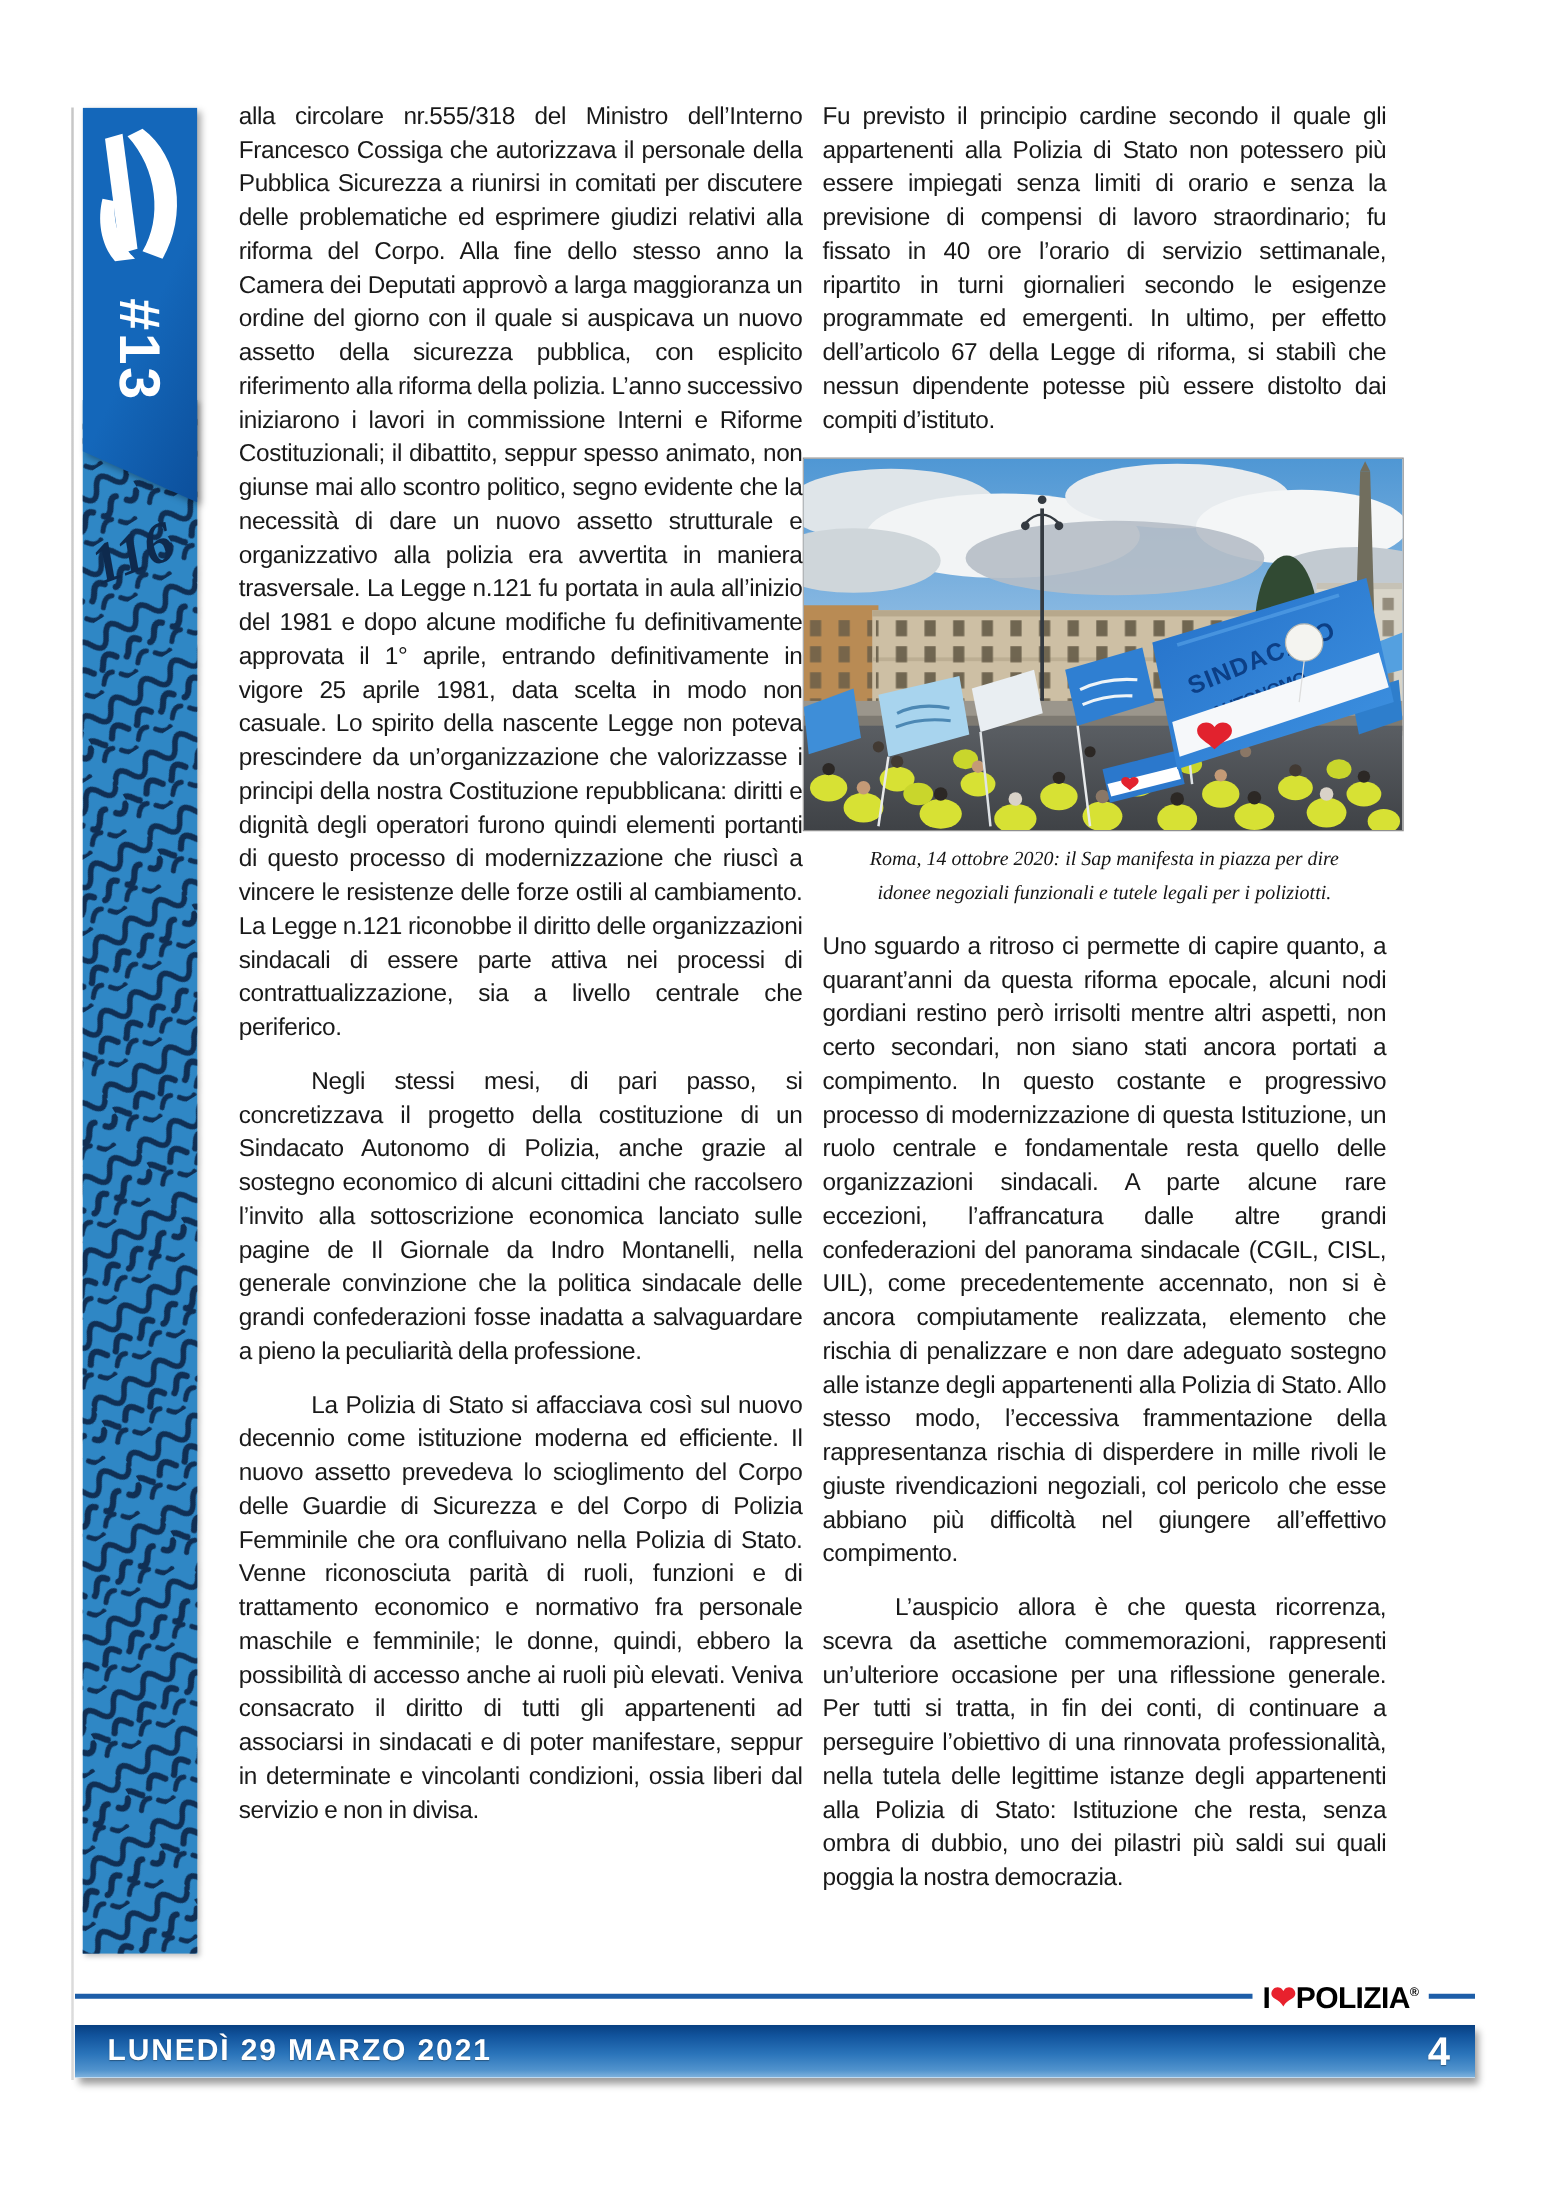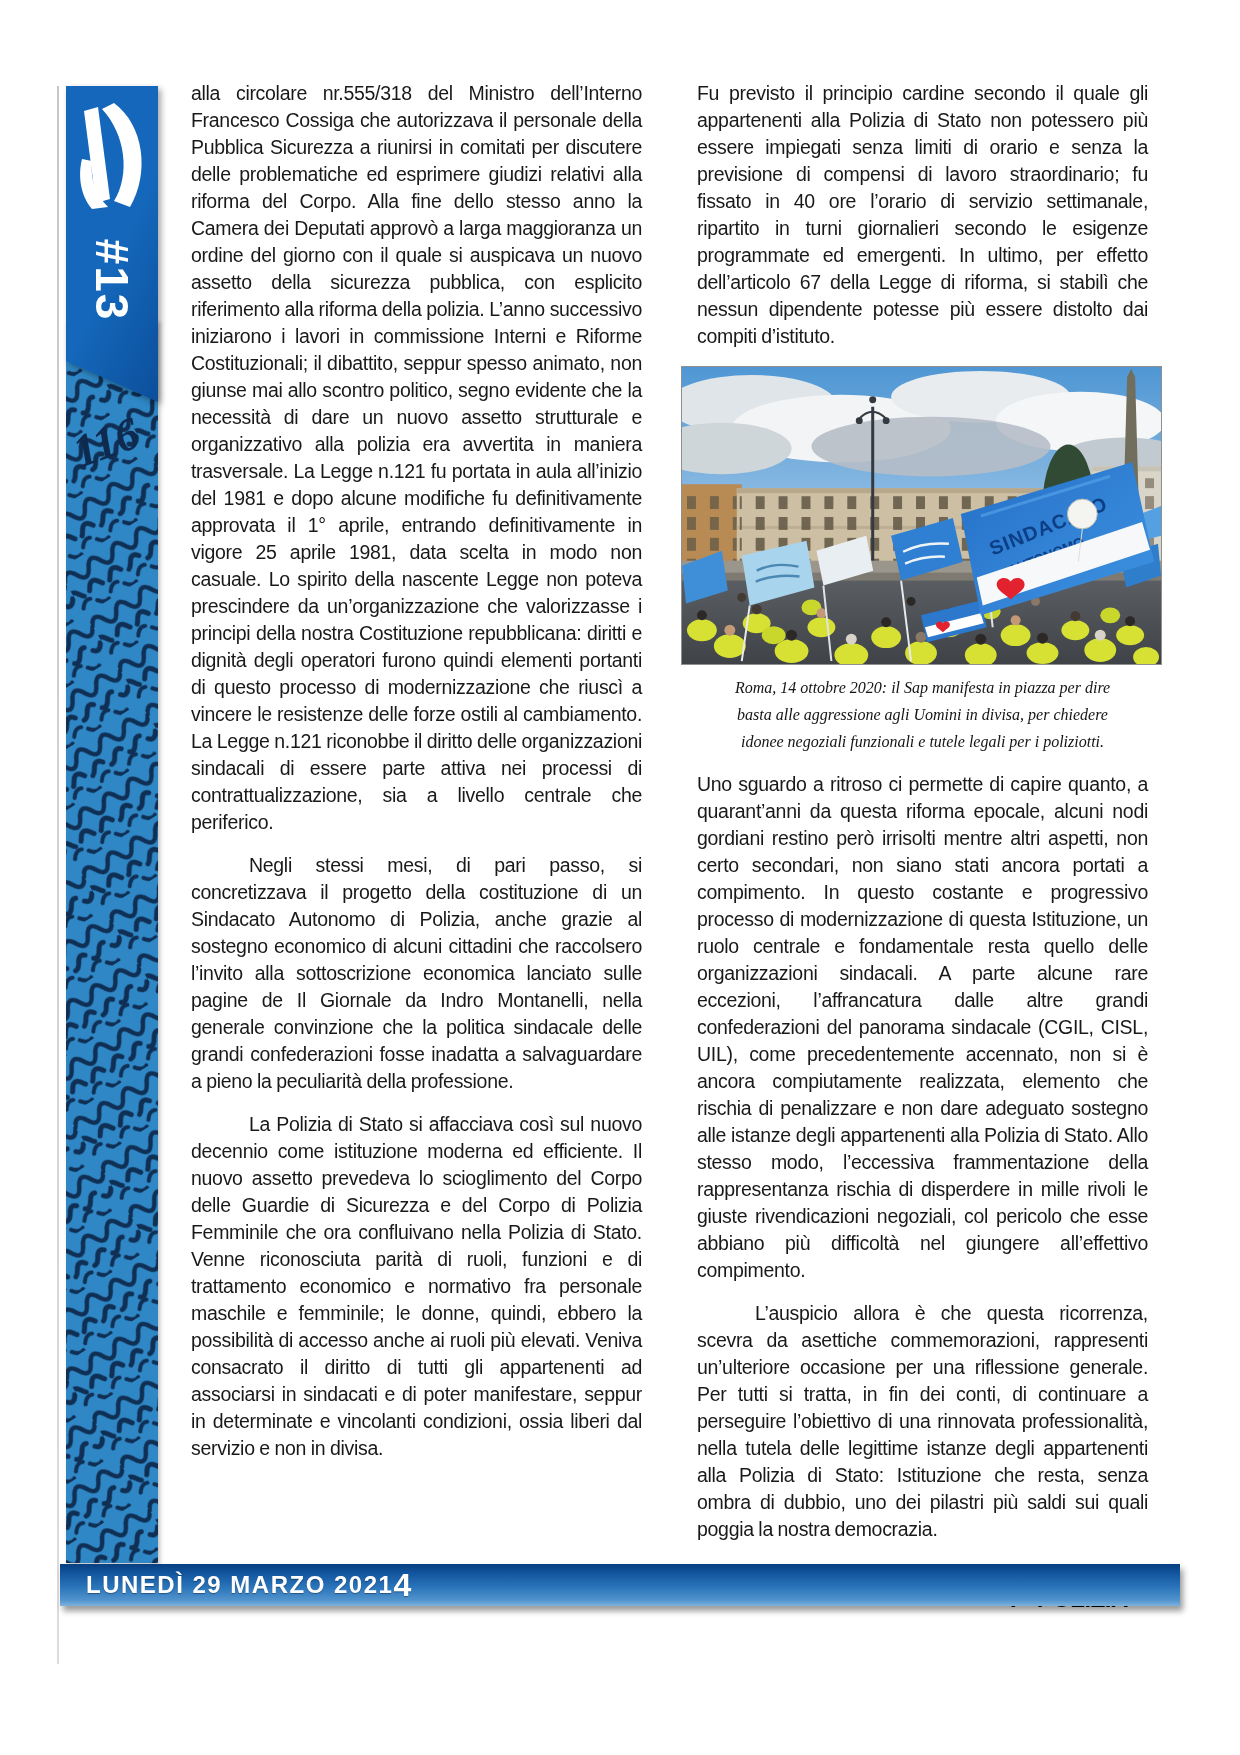--- a/index.html
+++ b/index.html
@@ -26,39 +26,39 @@
     transform:rotate(90deg);display:flex;align-items:center;justify-content:center;
     color:#fff;font-weight:bold;font-size:46px;letter-spacing:2px;}
 
   
   .col{position:absolute;top:64px;width:483px;text-align:justify;
     font-size:19.5px;line-height:27px;letter-spacing:-0.3px;word-spacing:-0.5px;
     color:#191919;}
   .col p{margin:16px;}
   .col p.indent{text-indent:58px;}
   .col-left{left:175px;height:1505px;overflow:hidden;}
-  .col-right{left:681px;height:1520px;overflow:hidden;}
+  .col-right{left:642px;height:1520px;overflow:hidden;}
 
   figure{margin:14px 0 0 0;}
   .photo-frame{display:block;width:481px;height:299px;border:1px solid #8f8f8f;box-sizing:border-box;}
   figcaption{font-family:"Liberation Serif",serif;font-style:italic;
     font-size:16px;line-height:27px;text-align:center;margin:9px 0 12px 0;color:#141414;
     letter-spacing:0;word-spacing:0;}
 
   
   .footer-rule{position:absolute;left:60px;top:1595px;width:1120px;height:4px;
     background:#1d5ea8;box-shadow:0 6px 5px -2px rgba(0,0,0,.38);}
   .brand{position:absolute;left:1002px;top:1579px;background:#fff;padding:0 8px;
     font-weight:bold;font-size:24px;letter-spacing:-0.5px;color:#000;line-height:32px;
     white-space:nowrap;}
   .brand .heart{color:#e8212d;font-size:25px;}
   .brand sup{font-size:10px;vertical-align:super;}
-  .footer-bar{position:absolute;left:60px;top:1564px;width:1120px;height:42px;
+  .footer-bar{position:absolute;left:60px;top:1620px;width:1120px;height:42px;
     box-sizing:border-box;padding:0 20px 0 26px;
-    display:flex;align-items:center;
+    display:flex;align-items:center;justify-content:space-between;
     background:linear-gradient(180deg,#083f80 0%,#11539c 20%,#2a74ba 55%,#5193cd 86%,#7fb3de 100%);
     box-shadow:3px 5px 6px rgba(0,0,0,.4);}
   .footer-date{color:#fff;font-weight:bold;font-size:24px;letter-spacing:1.5px;
     text-shadow:0 1px 1px rgba(0,0,0,.35);}
   .footer-page{color:#fff;font-weight:bold;font-size:32px;text-shadow:0 1px 1px rgba(0,0,0,.35);}
 </style>
 </head>
 <body>
 
 <div class="left-rule"></div>
@@ -231,21 +231,20 @@
         </g>
 
         <g>
           <circle cx="402" cy="148" r="15" fill="#f4f4f0" stroke="#b9b9b2"></circle>
           <line x1="402" y1="163" x2="398" y2="196" stroke="#dddddd" stroke-width="1"></line>
         </g>
       </g>
     </svg>
     <figcaption>
       <div>Roma, 14 ottobre 2020: il Sap manifesta in piazza per dire</div>
-      <div>basta alle aggressione agli Uomini in divisa, per chiedere</div>
       <div>idonee negoziali funzionali e tutele legali per i poliziotti.</div>
     </figcaption>
   </figure>
 
   <p>Uno sguardo a ritroso ci permette di capire quanto, a quarant’anni da questa riforma epocale, alcuni nodi gordiani restino però irrisolti mentre altri aspetti, non certo secondari, non siano stati ancora portati a compimento. In questo costante e progressivo processo di modernizzazione di questa Istituzione, un ruolo centrale e fondamentale resta quello delle organizzazioni sindacali. A parte alcune rare eccezioni, l’affrancatura dalle altre grandi confederazioni del panorama sindacale (CGIL, CISL, UIL), come precedentemente accennato, non si è ancora compiutamente realizzata, elemento che rischia di penalizzare e non dare adeguato sostegno alle istanze degli appartenenti alla Polizia di Stato. Allo stesso modo, l’eccessiva frammentazione della rappresentanza rischia di disperdere in mille rivoli le giuste rivendicazioni negoziali, col pericolo che esse abbiano più difficoltà nel giungere all’effettivo compimento.</p>
   <p class="indent">L’auspicio allora è che questa ricorrenza, scevra da asettiche commemorazioni, rappresenti un’ulteriore occasione per una riflessione generale. Per tutti si tratta, in fin dei conti, di continuare a perseguire l’obiettivo di una rinnovata professionalità, nella tutela delle legittime istanze degli appartenenti alla Polizia di Stato: Istituzione che resta, senza ombra di dubbio, uno dei pilastri più saldi sui quali poggia la nostra democrazia.</p>
 </div>
 
 <div class="footer-rule"></div>
 <div class="brand"><span>I</span><span class="heart">❤</span><span>POLIZIA</span><sup>®</sup></div>

